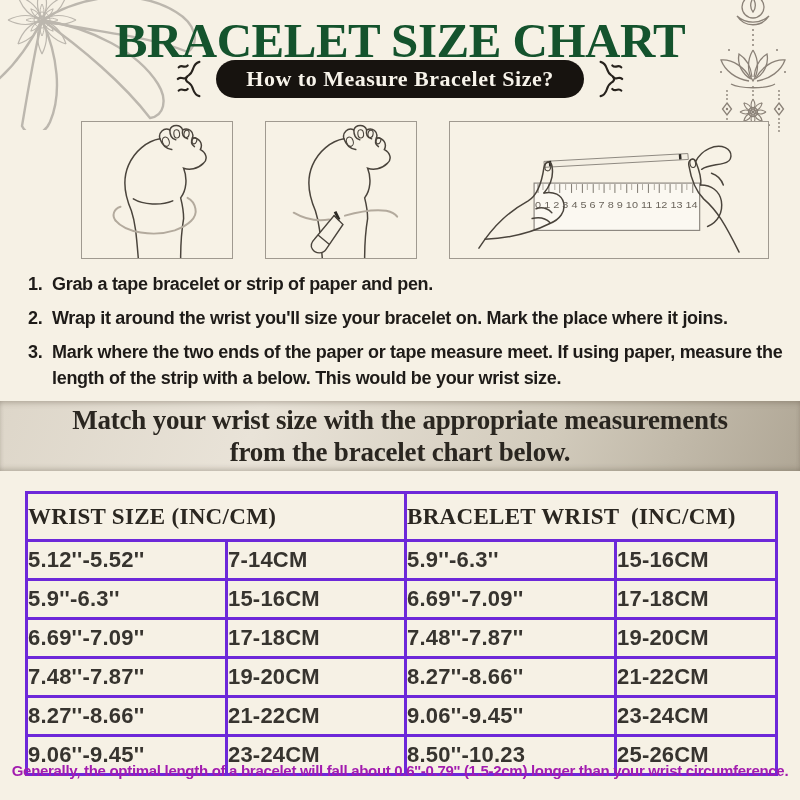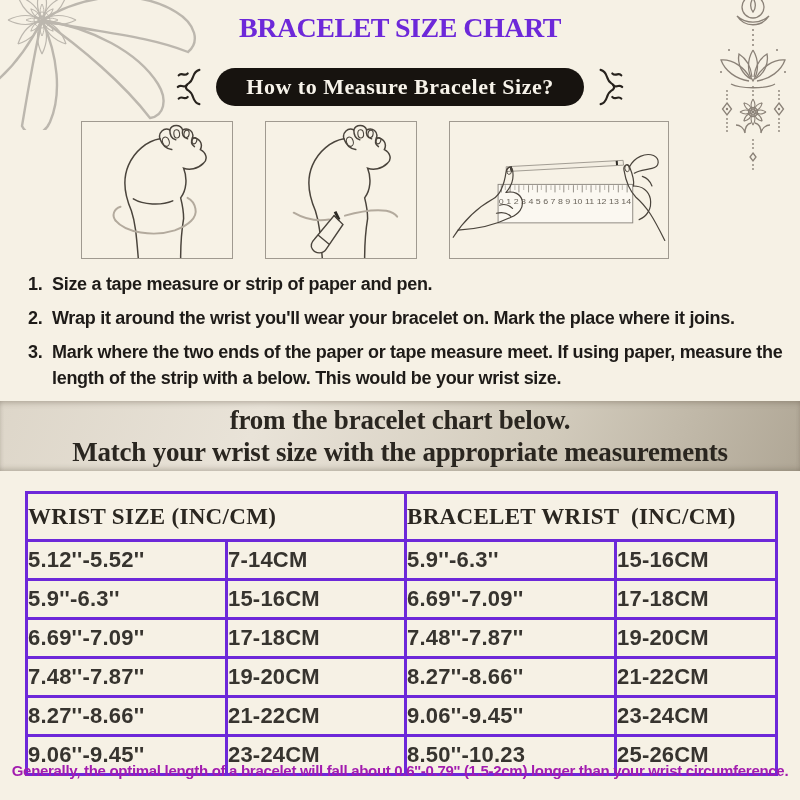--- a/index.html
+++ b/index.html
@@ -4,40 +4,40 @@
 <style>
   html,body{margin:0;padding:0;background:#f6f1e5;}
   .poster{
     position:relative;width:800px;height:800px;overflow:hidden;
     background:#f6f1e5;color:#221e19;
     font-family:"Liberation Sans",sans-serif;
   }
   
   .page-title{
     position:absolute;top:12px;left:0;width:100%;text-align:center;
-    font-family:"Liberation Serif",serif;font-weight:700;font-size:28px;
-    letter-spacing:-0.5px;color:#6d28d9;white-space:pre;
+    font-family:"Liberation Serif",serif;font-weight:700;font-size:49px;
+    letter-spacing:-0.5px;color:#14532d;white-space:pre;
   }
   .badge-row{
-    position:absolute;top:66px;left:0;width:100%;
+    position:absolute;top:58px;left:0;width:100%;
     display:flex;justify-content:center;align-items:center;gap:13px;
   }
   .badge{
     background:#17130f;color:#f7f3ea;border-radius:20px;
     font-family:"Liberation Serif",serif;font-weight:700;font-size:22px;
     letter-spacing:0.5px;padding:6px 30px;white-space:pre;
   }
   
   .boxes{position:absolute;top:121px;left:81px;display:flex;gap:32px;}
   .illus{
     box-sizing:border-box;border:1px solid #a09a90;background:#f7f2e6;
     height:138px;
   }
   .illus.small{width:152px}
-  .illus.wide{width:220px}
+  .illus.wide{width:320px}
   .illus svg{display:block;width:100%;height:100%;}
   
   .steps{position:absolute;top:271px;left:28px;width:760px;}
   .step{
     display:flex;align-items:flex-start;
     font-size:18px;font-weight:700;letter-spacing:-0.3px;line-height:26px;
     color:#1e1b18;margin-bottom:8px;
   }
   .step-num{flex:none;width:24px;}
   .step-text{flex:1;}
@@ -279,35 +279,35 @@
           <path d="M240 52 C246 54 250 58 252 64"></path>
           <ellipse cx="221" cy="42" rx="2.8" ry="4.2" transform="rotate(-10 221 42)" stroke-width="1.1"></ellipse>
         </g>
       </svg>
     </div>
   </div>
 
   <div class="steps">
     <div class="step">
       <span class="step-num">1.</span>
-      <span class="step-text">Size a tape measure or strip of paper and pen.</span>
+      <span class="step-text">Grab a tape bracelet or strip of paper and pen.</span>
     </div>
     <div class="step">
       <span class="step-num">2.</span>
-      <span class="step-text">Wrap it around the wrist you'll wear your bracelet on. Mark the place where it joins.</span>
+      <span class="step-text">Wrap it around the wrist you'll size your bracelet on. Mark the place where it joins.</span>
     </div>
     <div class="step">
       <span class="step-num">3.</span>
       <span class="step-text">Mark where the two ends of the paper or tape measure meet. If using paper, measure the length of the strip with a below. This would be your wrist size.</span>
     </div>
   </div>
 
   <div class="banner">
+    <div>Match your wrist size with the appropriate measurements</div>
     <div>from the bracelet chart below.</div>
-    <div>Match your wrist size with the appropriate measurements</div>
   </div>
 
   <table class="size-table">
     <colgroup>
         <col style="width:200px">
         <col style="width:179px">
         <col style="width:210px">
         <col style="width:161px">
       </colgroup>
     <thead>

